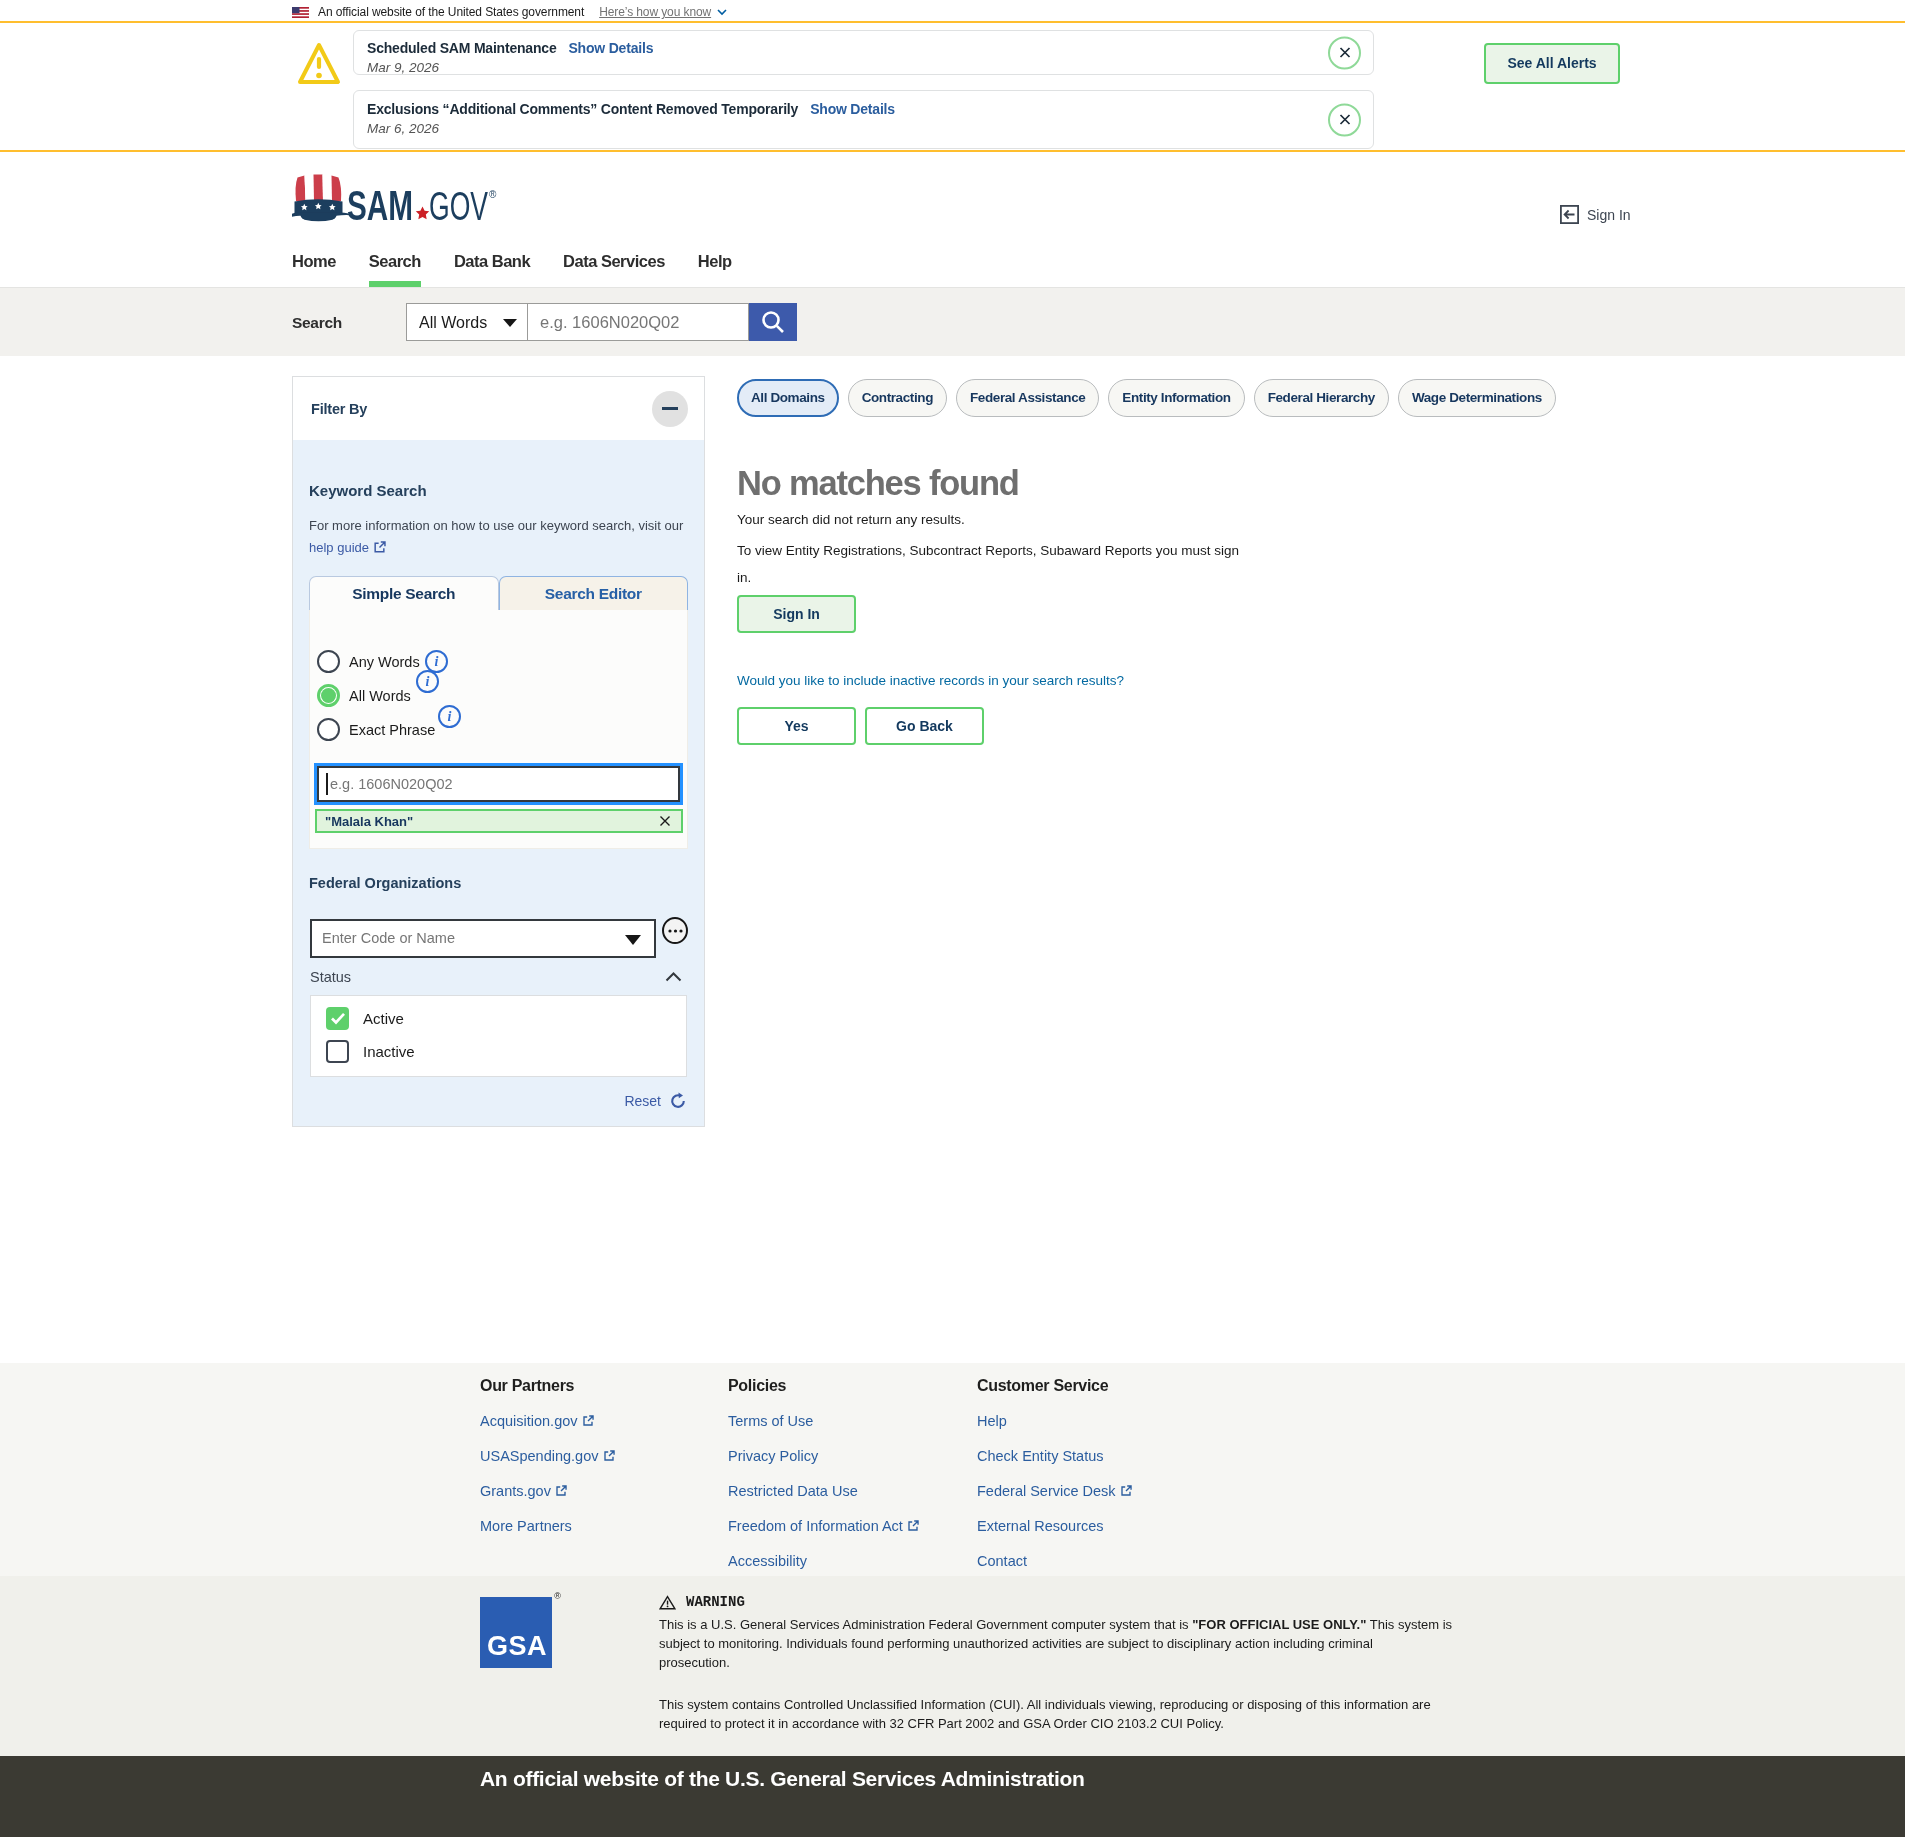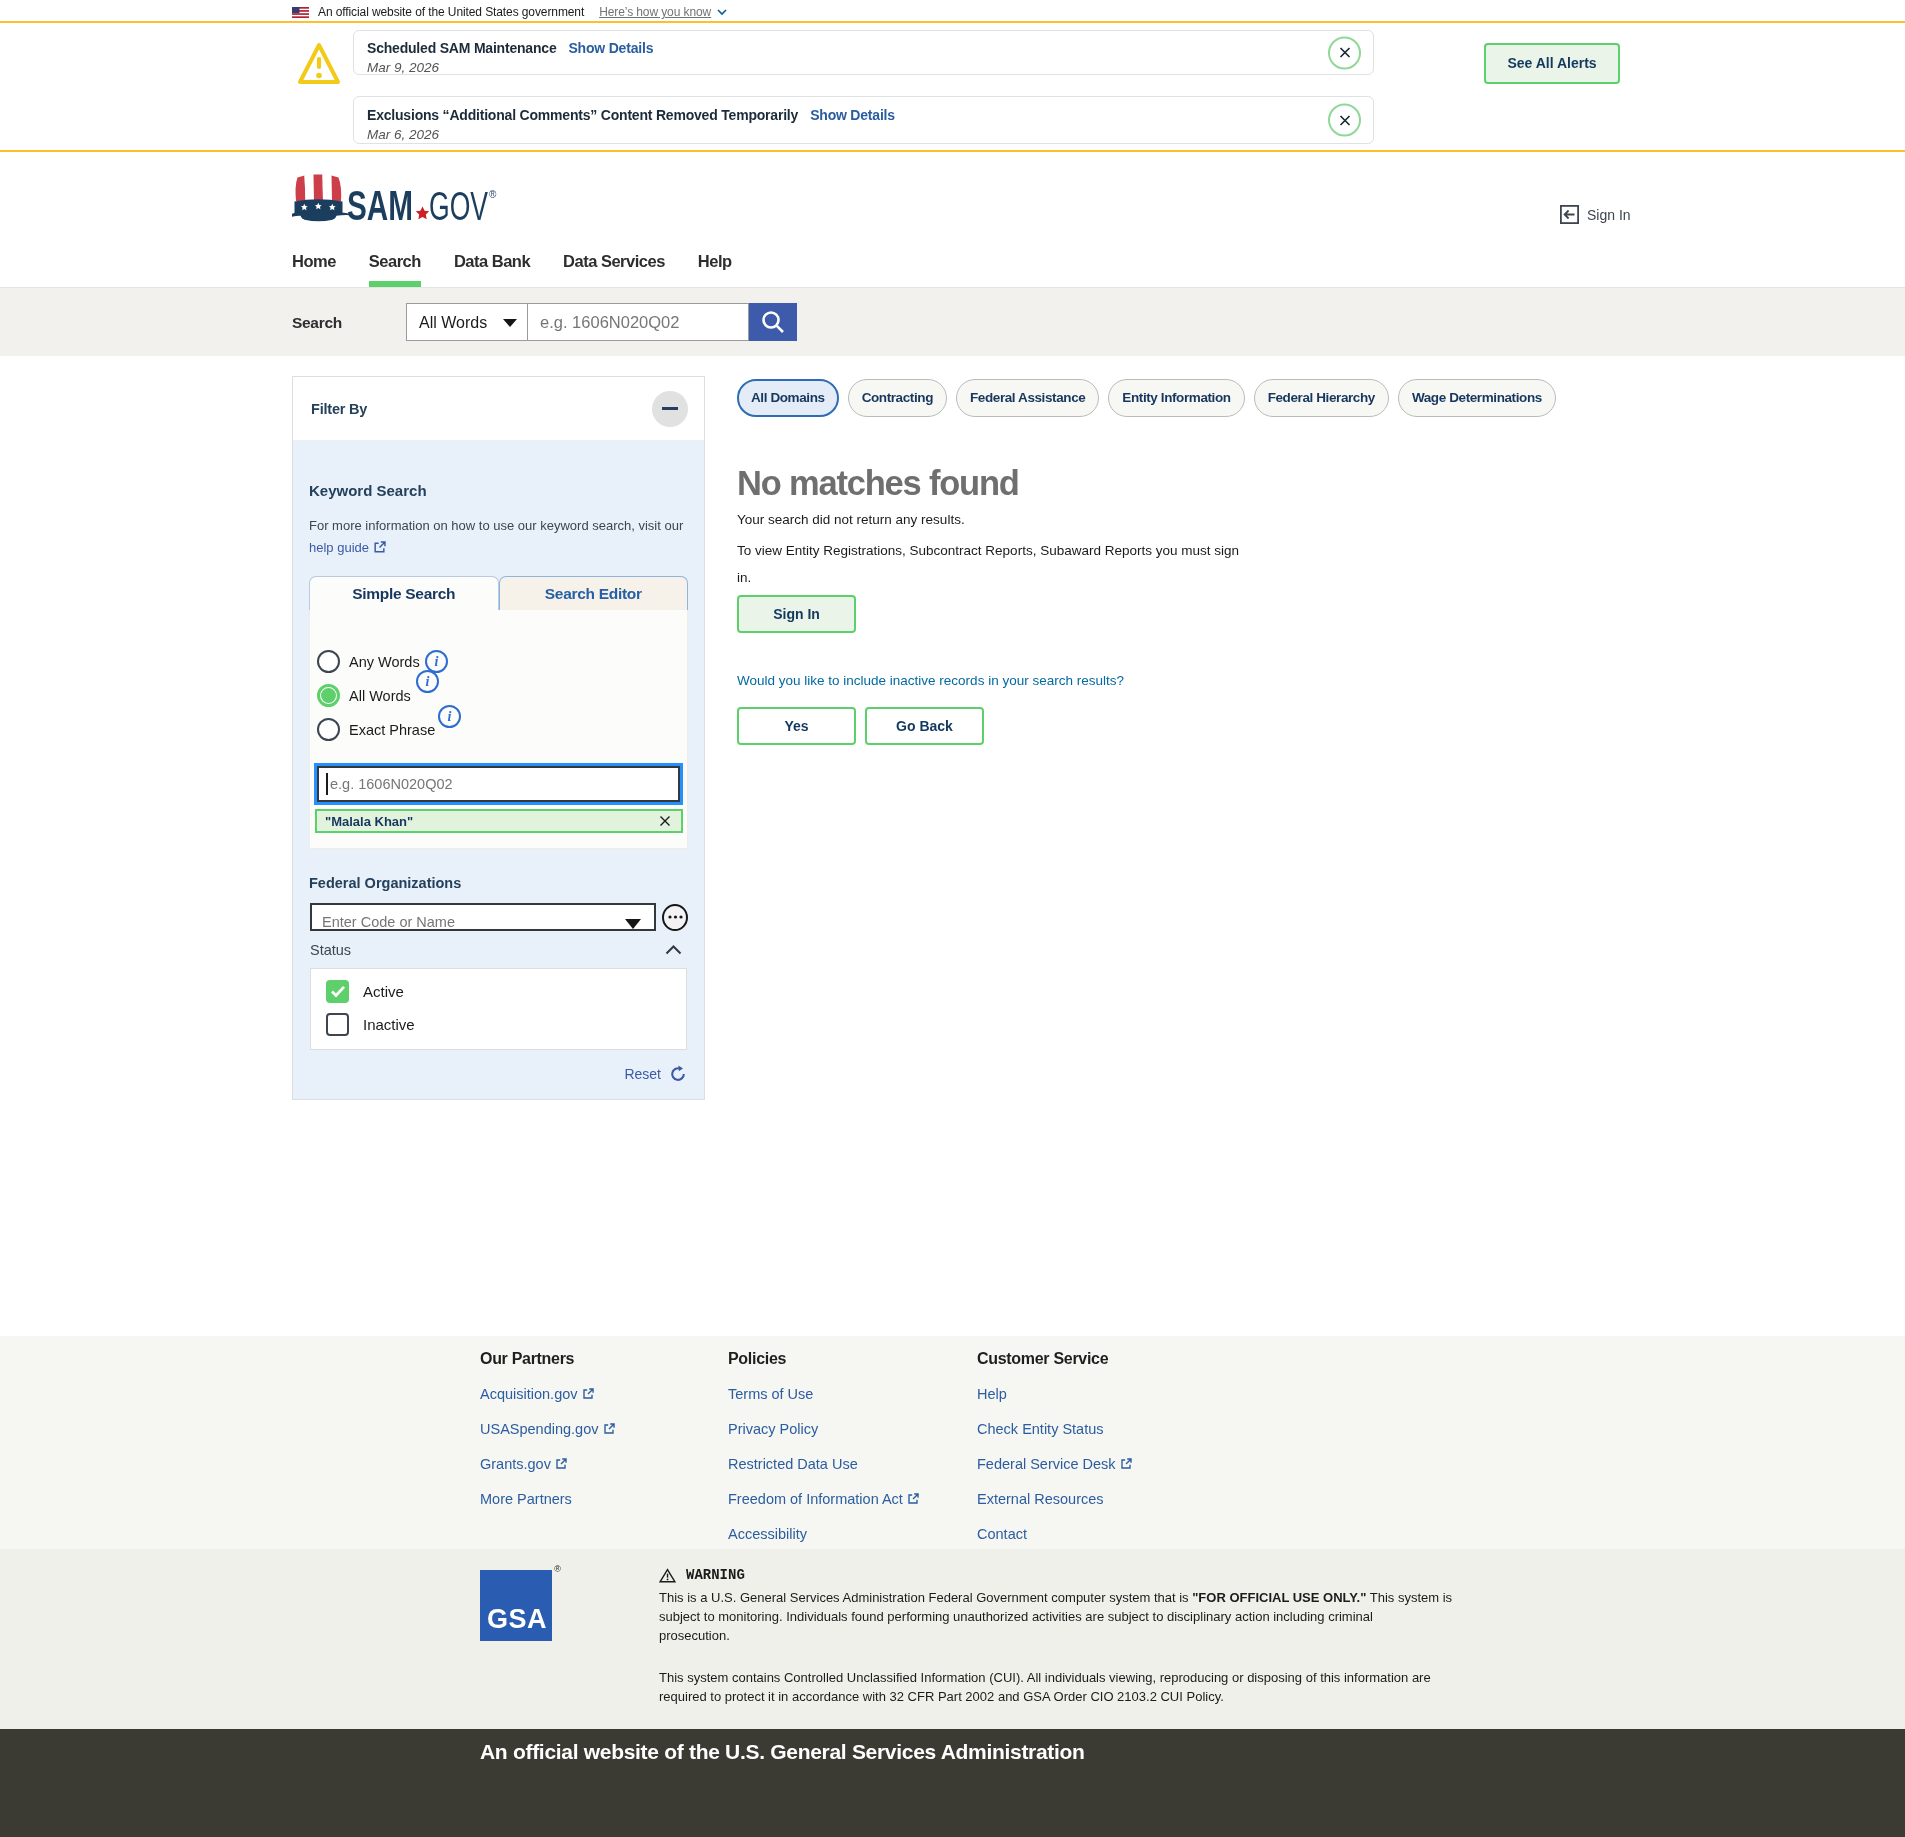--- a/index.html
+++ b/index.html
@@ -12,21 +12,21 @@
 .gov-banner .flag { width:17px; height:11px; margin-right:9px; }
 .gov-banner a { color:#737373; text-decoration:underline; margin-left:15px; }
 .gov-banner svg.chev { margin-left:6px; }
 
 .alerts { border-bottom:2px solid #ffbe2e; height:129px; }
 .alerts-inner { display:flex; padding-left:292px; }
 .alert-icon-col { width:61px; padding-top:17px; padding-left:5px; }
 .alert-list { width:1021px; }
 .alert-box { border:1px solid #dfe1e2; border-radius:6px; background:#fff; padding:8px 16px 0 13px; position:relative; }
 .alert-box.b1 { margin-top:7px; height:45px; }
-.alert-box.b2 { margin-top:21px; height:48px; padding-top:9px; }
+.alert-box.b2 { margin-top:15px; height:59px; padding-top:9px; }
 .alert-box h3 { font-size:14px; letter-spacing:-0.2px; color:#1c2b39; display:inline; }
 .alert-box .show-details { color:#2a5d9e; font-weight:bold; font-size:14px; letter-spacing:-0.2px; margin-left:12px; }
 .alert-box .date { font-style:italic; color:#555; font-size:13.5px; margin-top:3px; }
 .alert-close { position:absolute; right:12px; top:50%; transform:translateY(-50%); width:33px; height:33px; border-radius:50%; border:2px solid #8fd998; background:#fff; display:flex; align-items:center; justify-content:center; }
 .see-all { margin-left:110px; padding-top:20px; }
 .see-all a { display:inline-block; background:#eaf4e8; border:2px solid #5ed06b; border-radius:4px; color:#13395e; font-weight:bold; font-size:14px; width:136px; height:41px; line-height:37px; text-align:center; }
 
 .site-header { height:85px; position:relative; }
 .logo { position:absolute; left:292px; top:22px; }
 .signin { position:absolute; left:1560px; top:53px; display:flex; align-items:center; color:#3d4551; font-size:14px; }
@@ -73,21 +73,21 @@
 .kw-input-wrap { border:3px solid #2491ff; margin-top:22px; margin-left:-3px; margin-right:-1px; position:relative; }
 .kw-input-wrap:after { content:""; position:absolute; left:9px; top:7px; bottom:7px; width:1.5px; background:#1b1b1b; }
 .kw-input { display:block; width:100%; height:36px; border:2px solid #33383d; font-size:14.5px; padding:0 11px; color:#1b1b1b; font-family:inherit; }
 .kw-input::placeholder { color:#767676; opacity:1; }
 .kw-chip { background:#e1f3dd; border:2px solid #5ed06b; margin:4px -1px 0 -2px; height:24px; padding:0 10px 0 8px; display:flex; justify-content:space-between; align-items:center; }
 .kw-chip b { color:#17375e; font-size:13px; }
 
 .fed-org { margin-top:26px; }
 .fed-org h3 { font-size:14.5px; color:#25405c; margin-bottom:12px; }
 .org-row { display:flex; align-items:center; }
-.org-select { border:2px solid #33383d; background:#fff; height:28px; flex:0 0 346px; position:relative; margin-left:1px; }
+.org-select { border:2px solid #33383d; background:#fff; height:39px; flex:0 0 346px; position:relative; margin-left:1px;margin-top:16px; }
 .org-select .ph { color:#767676; font-size:14.5px; line-height:35px; padding-left:10px; }
 .org-select:after { content:""; position:absolute; right:13px; top:14px; border-left:8px solid transparent; border-right:8px solid transparent; border-top:10px solid #161616; }
 .more-btn { width:27px; height:27px; border-radius:50%; border:2px solid #161616; background:#f3f3f3; margin-left:6px; display:flex; align-items:center; justify-content:center; }
 .status-row { display:flex; justify-content:space-between; align-items:center; height:37px; padding:0 6px 0 1px; }
 .status-row span { font-size:14.5px; color:#3d4551; }
 .status-box { background:#fff; border:1px solid #dcdee0; padding:11px 15px; margin-left:1px; margin-right:1px; }
 .chk-row { display:flex; align-items:center; margin-bottom:10px; }
 .chk-row:last-child { margin-bottom:2px; }
 .chk { width:23px; height:23px; border-radius:4px; margin-right:14px; flex:0 0 23px; }
 .chk.checked { background:#5ed06b; display:flex; align-items:center; justify-content:center; }

